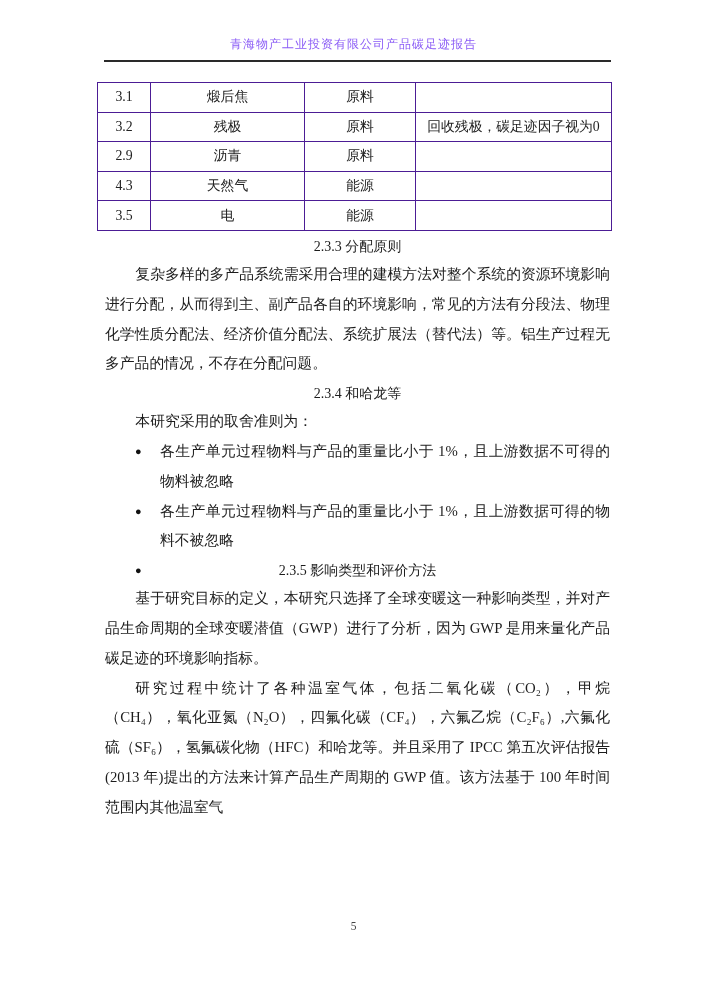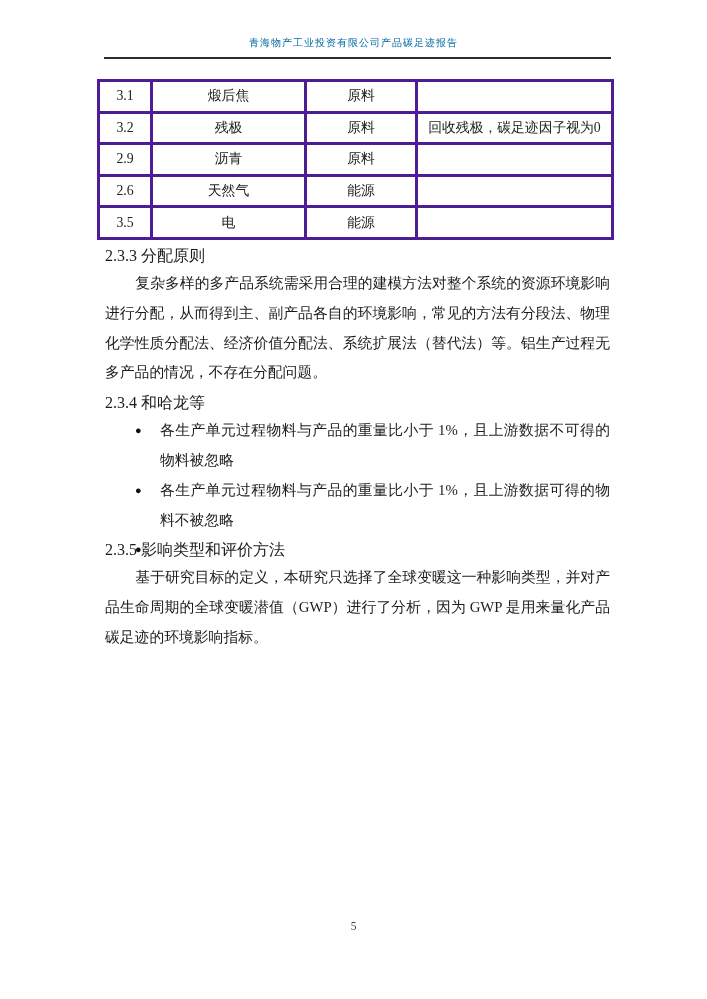--- a/index.html
+++ b/index.html
@@ -1,36 +1,36 @@
 <!DOCTYPE html>
 <html><head>
 <meta charset="utf-8">
 <style>
   html,body{margin:0;padding:0;background:#ffffff;}
   .page{
     width:707px;height:999px;position:relative;background:#ffffff;
     color:#1f1f1f;font-family:"Liberation Serif","DejaVu Serif",serif;
     overflow:hidden;box-sizing:border-box;
   }
-  .header{padding-top:36px;text-align:center;font-size:10px;color:#0369a1;letter-spacing:1px;}
+  .header{padding-top:36px;text-align:center;font-size:12px;color:#8b5cf6;letter-spacing:1px;}
   .header-rule{height:0;border-bottom:2px solid #2a2a2a;margin:7px 96px 0 104px;}
   table.mat{
     border-collapse:collapse;margin:20px 0 0 97px;table-layout:fixed;width:514px;
     font-size:13.8px;color:#222;
   }
   table.mat td{
-    border:3px solid #4c1d95;height:28.6px;text-align:center;vertical-align:middle;
+    border:1px solid #4c1d95;height:28.6px;text-align:center;vertical-align:middle;
     padding:0 3px;overflow:hidden;white-space:nowrap;
   }
   .content{
     margin:6px 97px 0 105px;font-size:14.8px;line-height:29.8px;
     text-align:justify;color:#1c1c1c;
   }
   .content h3{
-    font-size:16px;font-weight:normal;margin:5px 0 3px 0;line-height:20px;text-align:left;
+    font-size:14px;font-weight:normal;margin:5px 0 3px 0;line-height:20px;text-align:center;
   }
   .content p{margin:0;}
   .content p.indent{text-indent:2.05em;}
   .bullet{position:relative;padding-left:55px;}
   .bullet .dot{
     position:absolute;left:30px;top:0;font-size:11px;line-height:29.8px;color:#111;
   }
   .page-number{
     position:absolute;top:920px;left:0;right:0;text-align:center;
     font-size:11.5px;color:#444;
@@ -66,54 +66,56 @@
         <td>原料</td>
         <td>回收残极，碳足迹因子视为0</td>
       </tr>
       <tr>
         <td>2.9</td>
         <td>沥青</td>
         <td>原料</td>
         <td></td>
       </tr>
       <tr>
-        <td>2.6</td>
+        <td>4.3</td>
         <td>天然气</td>
         <td>能源</td>
         <td></td>
       </tr>
       <tr>
         <td>3.5</td>
         <td>电</td>
         <td>能源</td>
         <td></td>
       </tr>
     </tbody>
   </table>
 
   <div class="content">
 
     <h3>2.3.3 分配原则</h3>
     <p class="indent">复杂多样的多产品系统需采用合理的建模方法对整个系统的资源环境影响进行分配，从而得到主、副产品各自的环境影响，常见的方法有分段法、物理化学性质分配法、经济价值分配法、系统扩展法（替代法）等。铝生产过程无多产品的情况，不存在分配问题。</p>
 
     <h3>2.3.4 和哈龙等</h3>
+    <p class="indent">本研究采用的取舍准则为：</p>
 
     <div class="bullet">
       <span class="dot">●</span>
       <span>各生产单元过程物料与产品的重量比小于 1%，且上游数据不可得的物料被忽略</span>
     </div>
     <div class="bullet">
       <span class="dot">●</span>
       <span>各生产单元过程物料与产品的重量比小于 1%，且上游数据可得的物料不被忽略</span>
     </div>
     <div class="bullet">
       <span class="dot">●</span>
     </div>
 
 
     <h3>2.3.5 影响类型和评价方法</h3>
     <p class="indent">基于研究目标的定义，本研究只选择了全球变暖这一种影响类型，并对产品生命周期的全球变暖潜值（GWP）进行了分析，因为 GWP 是用来量化产品碳足迹的环境影响指标。</p>
+    <p class="indent">研究过程中统计了各种温室气体，包括二氧化碳（CO₂），甲烷（CH₄），氧化亚氮（N₂O），四氟化碳（CF₄），六氟乙烷（C₂F₆）,六氟化硫（SF₆），氢氟碳化物（HFC）和哈龙等。并且采用了 IPCC 第五次评估报告(2013 年)提出的方法来计算产品生产周期的 GWP 值。该方法基于 100 年时间范围内其他温室气</p>
 
   </div>
 
   <div class="page-number">5</div>
 
 </div>
 
 </body></html>

